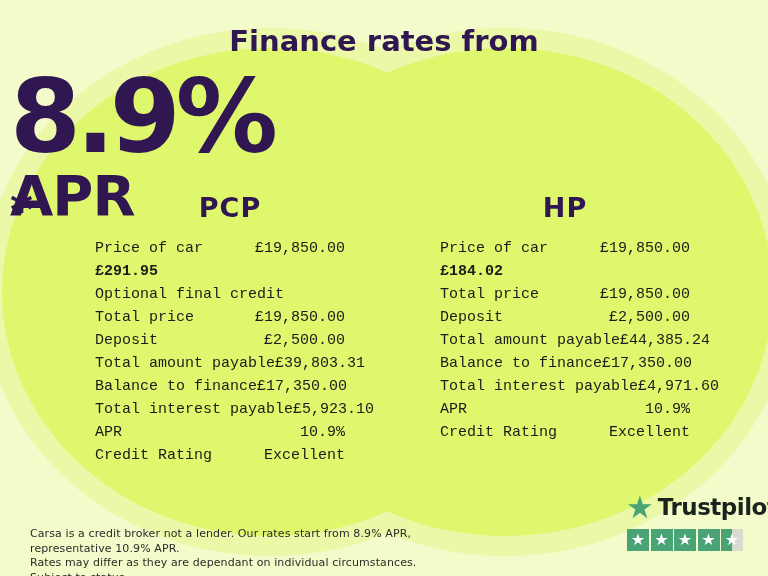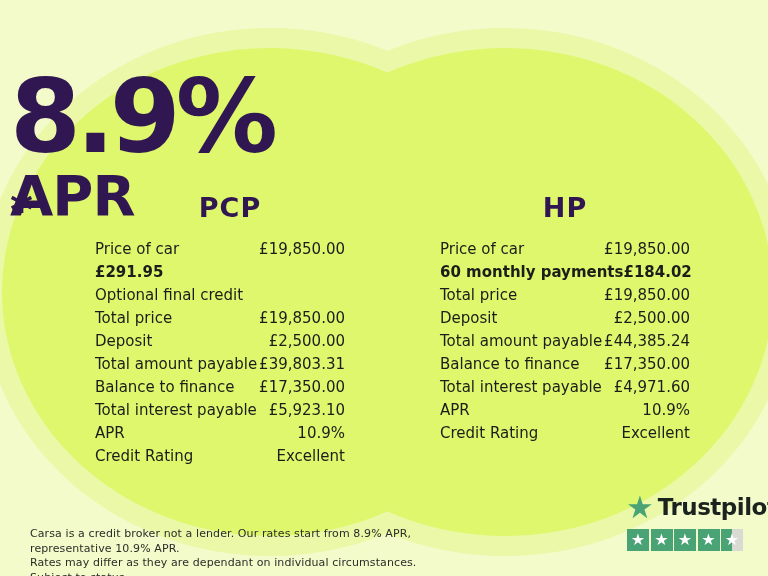--- a/index.html
+++ b/index.html
@@ -33,21 +33,21 @@
   .apr{font-size:56px;line-height:1;font-weight:bold;letter-spacing:-1px;margin-left:10px;}
   .ast{font-size:44px;line-height:1;font-weight:bold;position:relative;top:-36px;margin-left:2px;}
 
   .col-title{
     position:absolute;top:192px;width:250px;text-align:center;
     font-size:27px;font-weight:bold;color:var(--accent-purple);letter-spacing:1px;
   }
   .pcp-title{left:105px;}
   .hp-title{left:440px;}
 
-  .table{position:absolute;top:237px;width:250px;}
+  .table{position:absolute;top:237px;width:250px;font-family:Liberation Mono, monospace;}
   .table.pcp{left:95px;}
   .table.hp{left:440px;}
   .frow{
     height:23px;display:flex;justify-content:space-between;align-items:center;
     font-size:15px;color:var(--text-dark);white-space:nowrap;
   }
   .frow.bold{font-weight:bold;}
   .frow .val{text-align:right;}
 
   .disclaimer{
@@ -74,20 +74,21 @@
 </head>
 <body>
 
 <div class="canvas">
 
   <div class="halo halo-left"></div>
   <div class="halo halo-right"></div>
   <div class="blob blob-left"></div>
   <div class="blob blob-right"></div>
 
+  <h1 class="title">Finance rates from</h1>
 
   <div class="rate-row">
     <span class="rate">8.9%</span>
     <span class="apr">APR</span>
     <span class="ast">*</span>
   </div>
 
   <div class="col-title pcp-title">PCP</div>
   <div class="col-title hp-title">HP</div>
 
@@ -131,21 +132,20 @@
         <span class="lbl">Credit Rating</span>
         <span class="val">Excellent</span>
       </div>
     </div>
   <div class="table hp">
       <div class="frow">
         <span class="lbl">Price of car</span>
         <span class="val">£19,850.00</span>
       </div>
       <div class="frow bold">
-        <span class="lbl">60 monthly payments</span>
         <span class="val">£184.02</span>
       </div>
       <div class="frow">
         <span class="lbl">Total price</span>
         <span class="val">£19,850.00</span>
       </div>
       <div class="frow">
         <span class="lbl">Deposit</span>
         <span class="val">£2,500.00</span>
       </div>

